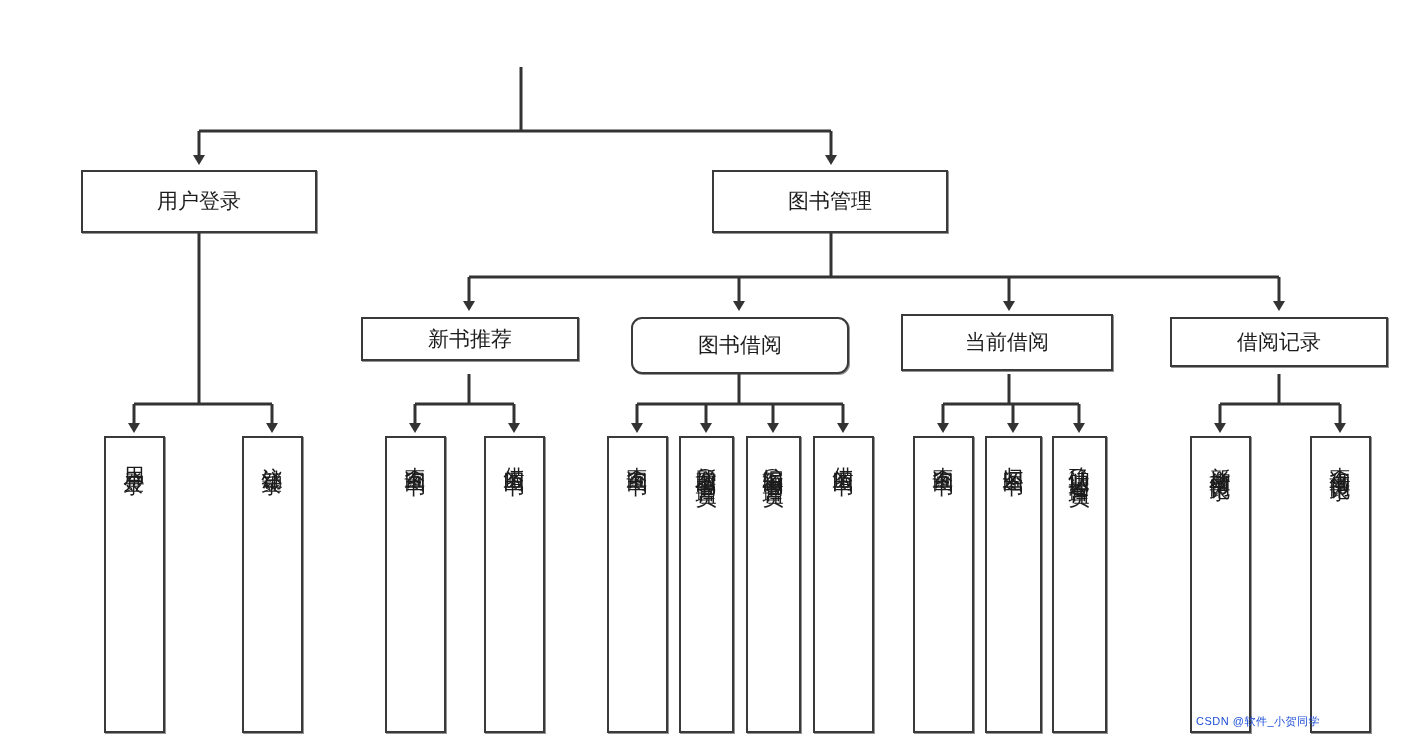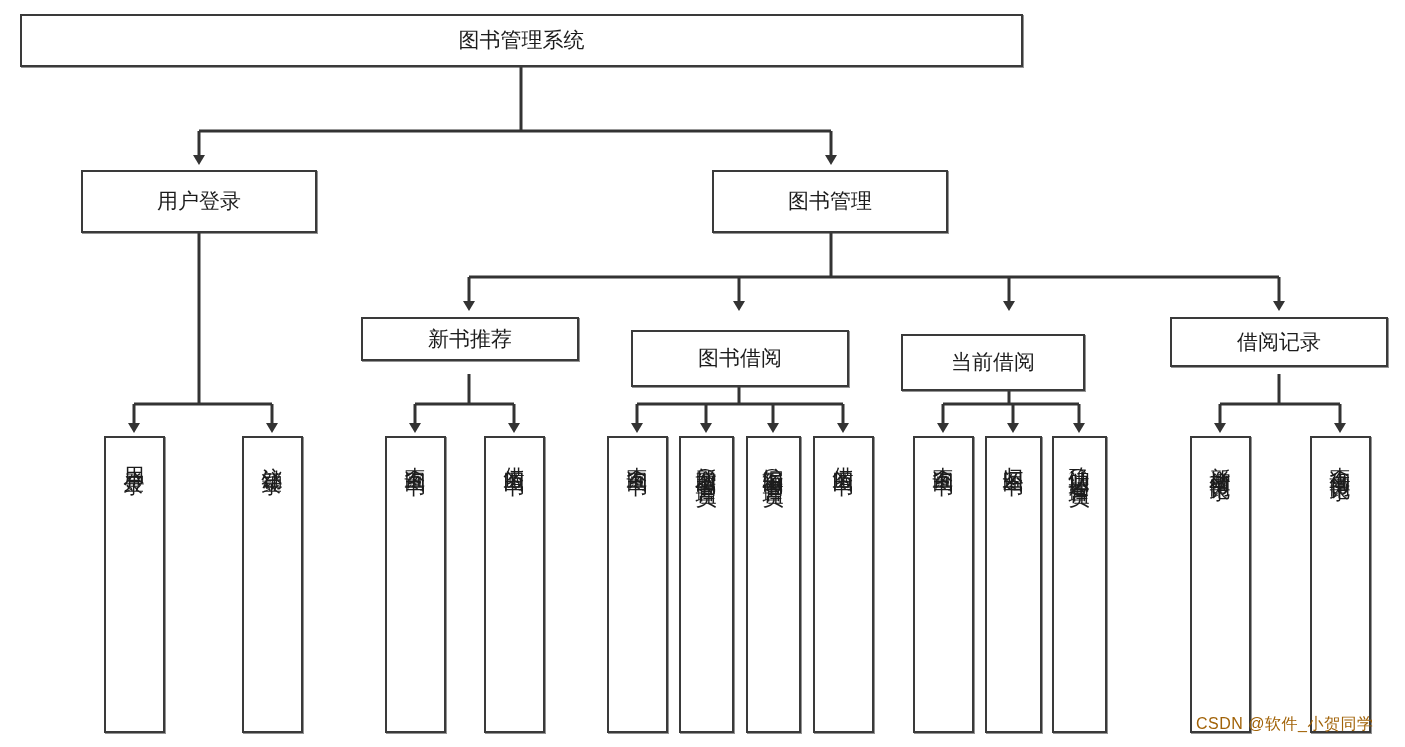--- a/index.html
+++ b/index.html
@@ -60,22 +60,22 @@
     writing-mode: vertical-rl;
     text-orientation: upright;
     font-size: 21px;
     letter-spacing: 3px;
     line-height: 1;
     white-space: nowrap;
     text-align: left;
   }
   .watermark {
     position: absolute;
-    font-size: 16px;
-    color: #a16207;
+    font-size: 11px;
+    color: #1d4ed8;
     white-space: nowrap;
     z-index: 5;
     letter-spacing: 0.5px;
   }
 </style>
 </head>
 <body>
 
 <div id="canvas">
 
@@ -122,38 +122,35 @@
       <path d="M1013,404 L1013,424" marker-end="url(#arrow)"></path>
       <path d="M1079,404 L1079,424" marker-end="url(#arrow)"></path>
 
       <path d="M1279,374 L1279,404"></path>
       <path d="M1220,404 L1340,404"></path>
       <path d="M1220,404 L1220,424" marker-end="url(#arrow)"></path>
       <path d="M1340,404 L1340,424" marker-end="url(#arrow)"></path>
     </g>
   </svg>
 
-  <div class="node horiz root" style="left: 20px; top: 14px; width: 1003px; height: 53px;">
-    <span class="node-label">图书管理系统</span>
-  </div>
 
   <div class="node horiz" style="left: 81px; top: 170px; width: 236px; height: 63px;">
     <span class="node-label">用户登录</span>
   </div>
   <div class="node horiz" style="left: 712px; top: 170px; width: 236px; height: 63px;">
     <span class="node-label">图书管理</span>
   </div>
 
   <div class="node horiz" style="left: 361px; top: 317px; width: 218px; height: 44px;">
     <span class="node-label">新书推荐</span>
   </div>
-  <div class="node horiz" style="left: 631px; top: 330px; width: 218px; height: 57px;">
+  <div class="node horiz" style="left: 631px; top: 317px; width: 218px; height: 57px; border-radius: 11px;">
     <span class="node-label">图书借阅</span>
   </div>
-  <div class="node horiz" style="left: 901px; top: 334px; width: 184px; height: 57px; align-items: center;">
+  <div class="node horiz" style="left: 901px; top: 314px; width: 212px; height: 57px; align-items: center;">
     <span class="node-label">当前借阅</span>
   </div>
   <div class="node horiz" style="left: 1170px; top: 317px; width: 218px; height: 50px;">
     <span class="node-label">借阅记录</span>
   </div>
 
   <div class="node vert" style="left: 104px; top: 436px; width: 61px; height: 297px;">
     <span class="node-label">用户登录</span>
   </div>
   <div class="node vert" style="left: 242px; top: 436px; width: 61px; height: 297px;">

